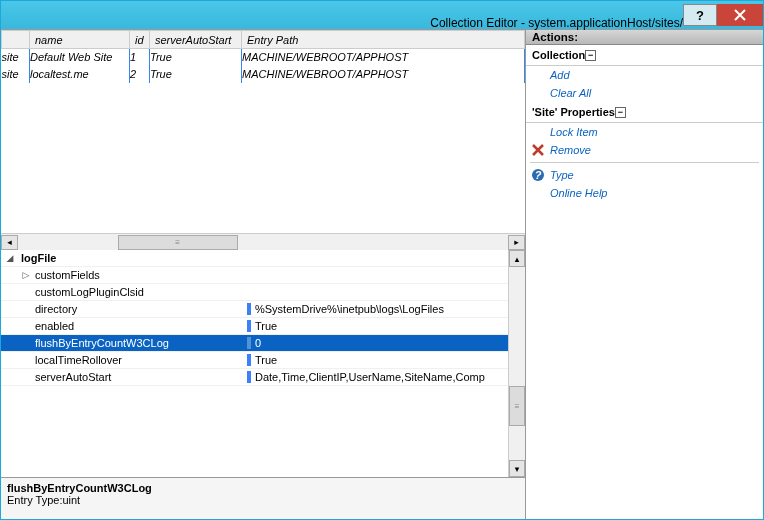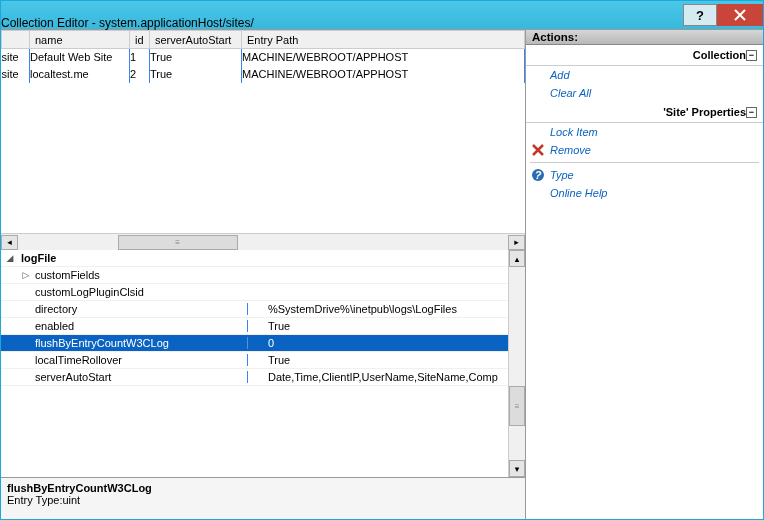--- a/index.html
+++ b/index.html
@@ -2,68 +2,68 @@
 <html><head>
 <meta charset="utf-8">
 <style>
 * { box-sizing: border-box; margin: 0; padding: 0; font-family: "Segoe UI", Tahoma, sans-serif; font-size: 11px; }
 html, body { width: 764px; height: 520px; overflow: hidden; background: #fff; }
 
 .window { width: 764px; height: 520px; border: 1px solid #1ca8d8; display: flex; flex-direction: column; }
 
 
 .titlebar { height: 28px; background: linear-gradient(#4ac6e8, #38b8dd); display: flex; align-items: center; position: relative; }
-.titlebar-text { flex: 1; text-align: left; color: #000; font-size: 12px; margin-top: 16px; }
+.titlebar-text { flex: 1; text-align: right; color: #000; font-size: 12px; margin-top: 16px; }
 .titlebar-btns { display: flex; height: 22px; margin-right: 0; }
 .tb-btn { width: 36px; height: 22px; display: flex; align-items: center; justify-content: center; font-weight: bold; font-size: 13px; color: #000; }
 .tb-help { background: #d6eaf2; width: 34px; border: 1px solid #888; margin-right: 0; }
 .tb-close { background: #c9453a; color: #fff; width: 46px; }
 
 
 .body { flex: 1; display: flex; border-top: 1px solid #999; min-height: 0; }
 .left { width: 525px; display: flex; flex-direction: column; border-right: 1px solid #999; min-height: 0; }
 .right { flex: 1; display: flex; flex-direction: column; background: #fff; min-height: 0; }
 
 
 .sec-head { background: linear-gradient(#d6d6d6, #b8b8b8); border-bottom: 1px solid #888; padding: 3px 6px; font-weight: bold; font-size: 11.5px; color: #000; display: flex; align-items: center; justify-content: space-between; }
 .collapse-box { width: 11px; height: 11px; border: 1px solid #666; background: #fff; display: flex; align-items: center; justify-content: center; line-height: 1; font-size: 9px; }
 
 
 .items-wrap { flex: 0 0 220px; display: flex; flex-direction: column; min-height: 0; }
-.grid { flex: 1; overflow: auto; background: #fff; }
+.grid { flex: 1; overflow: auto; background: #fff; font-style: italic; }
 table { border-collapse: collapse; width: 100%; }
 th { background: #f0f0f0; border: 1px solid #ccc; text-align: left; font-weight: normal; padding: 2px 5px; height: 18px; }
 td { border-right: 1px solid #3b82f6; padding: 2px 0; height: 17px; margin-top: 24px; }
 .hscroll { height: 17px; background: #f0f0f0; border-top: 1px solid #ccc; display: flex; align-items: center; }
 .hbtn { width: 17px; height: 15px; border: 1px solid #aaa; background: #e5e5e5; display: flex; align-items: center; justify-content: center; font-size: 9px; }
 .hthumb { width: 120px; height: 15px; border: 1px solid #aaa; background: #dcdcdc; margin-left: 100px; display: flex; align-items: center; justify-content: center; color: #888; letter-spacing: 1px; font-size:8px; }
 .hspace { flex: 1; }
 
 
 .props-wrap { flex: 1; display: flex; flex-direction: column; min-height: 0; }
 .props-grid { flex: 1; overflow: hidden; background: #fff; position: relative; display: flex; }
 .props-table { flex: 1; }
 .props-table .row { display: flex; height: 17px; align-items: center; border-bottom: 1px solid #f0f0f0; }
 .props-table .row.sel { background: #0a63c2; color: #fff; }
 .pcell-tri { width: 18px; text-align: center; font-size: 9px; color: #555; }
 .pcell-tri2 { width: 14px; text-align: center; font-size: 9px; color: #555; }
 .pcell-name { width: 228px; padding-left: 2px; }
-.pcell-val { flex: 1; padding-left: 20px; border-left: 1px solid #3b82f6; white-space: nowrap; overflow: hidden; }
+.pcell-val { flex: 1; padding-left: 4px; border-left: 4px solid #3b82f6; white-space: nowrap; overflow: hidden; }
 .props-table .row.sel .pcell-val { border-left-color: rgba(255,255,255,0.3); }
 .vscroll { width: 17px; background: #f0f0f0; border-left: 1px solid #ccc; display: flex; flex-direction: column; }
 .vbtn { height: 17px; border: 1px solid #aaa; background: #e5e5e5; display: flex; align-items: center; justify-content: center; font-size: 9px; }
 .vthumb { flex: 0 0 40px; border: 1px solid #aaa; background: #dcdcdc; display:flex; align-items:center; justify-content:center; font-size:8px; color:#888;}
 .vspace { flex: 1; }
 
 .desc-box { border-top: 1px solid #999; background: #f5f5f5; padding: 4px 6px; height: 42px; }
 .desc-title { font-weight: bold; }
 
 
 .actions-head { background: linear-gradient(#d6d6d6, #b8b8b8); border-bottom: 1px solid #888; padding: 1px 6px; font-weight: bold; font-size: 11.5px; }
-.action-sec-title { padding: 4px 6px; font-weight: bold; background: #fff; display: flex; justify-content: flex-end; align-items: center; border-bottom: 1px solid #ccc; }
+.action-sec-title { padding: 4px 6px; font-weight: bold; background: #fff; display: flex; justify-content: flex-start; align-items: center; border-bottom: 1px solid #ccc; }
 .action-link { display: flex; align-items: center; gap: 6px; padding: 3px 6px 3px 24px; color: #0a63c2; cursor: pointer; position: relative; font-style: italic; }
 .action-link .ico { position: absolute; left: 5px; width: 14px; height: 14px; display: flex; align-items: center; justify-content: center; }
 .divider { height: 1px; background: #ccc; margin: 3px 4px; }
 
 svg { display: block; }
 </style>
 </head>
 <body>
 
 <div class="window">

